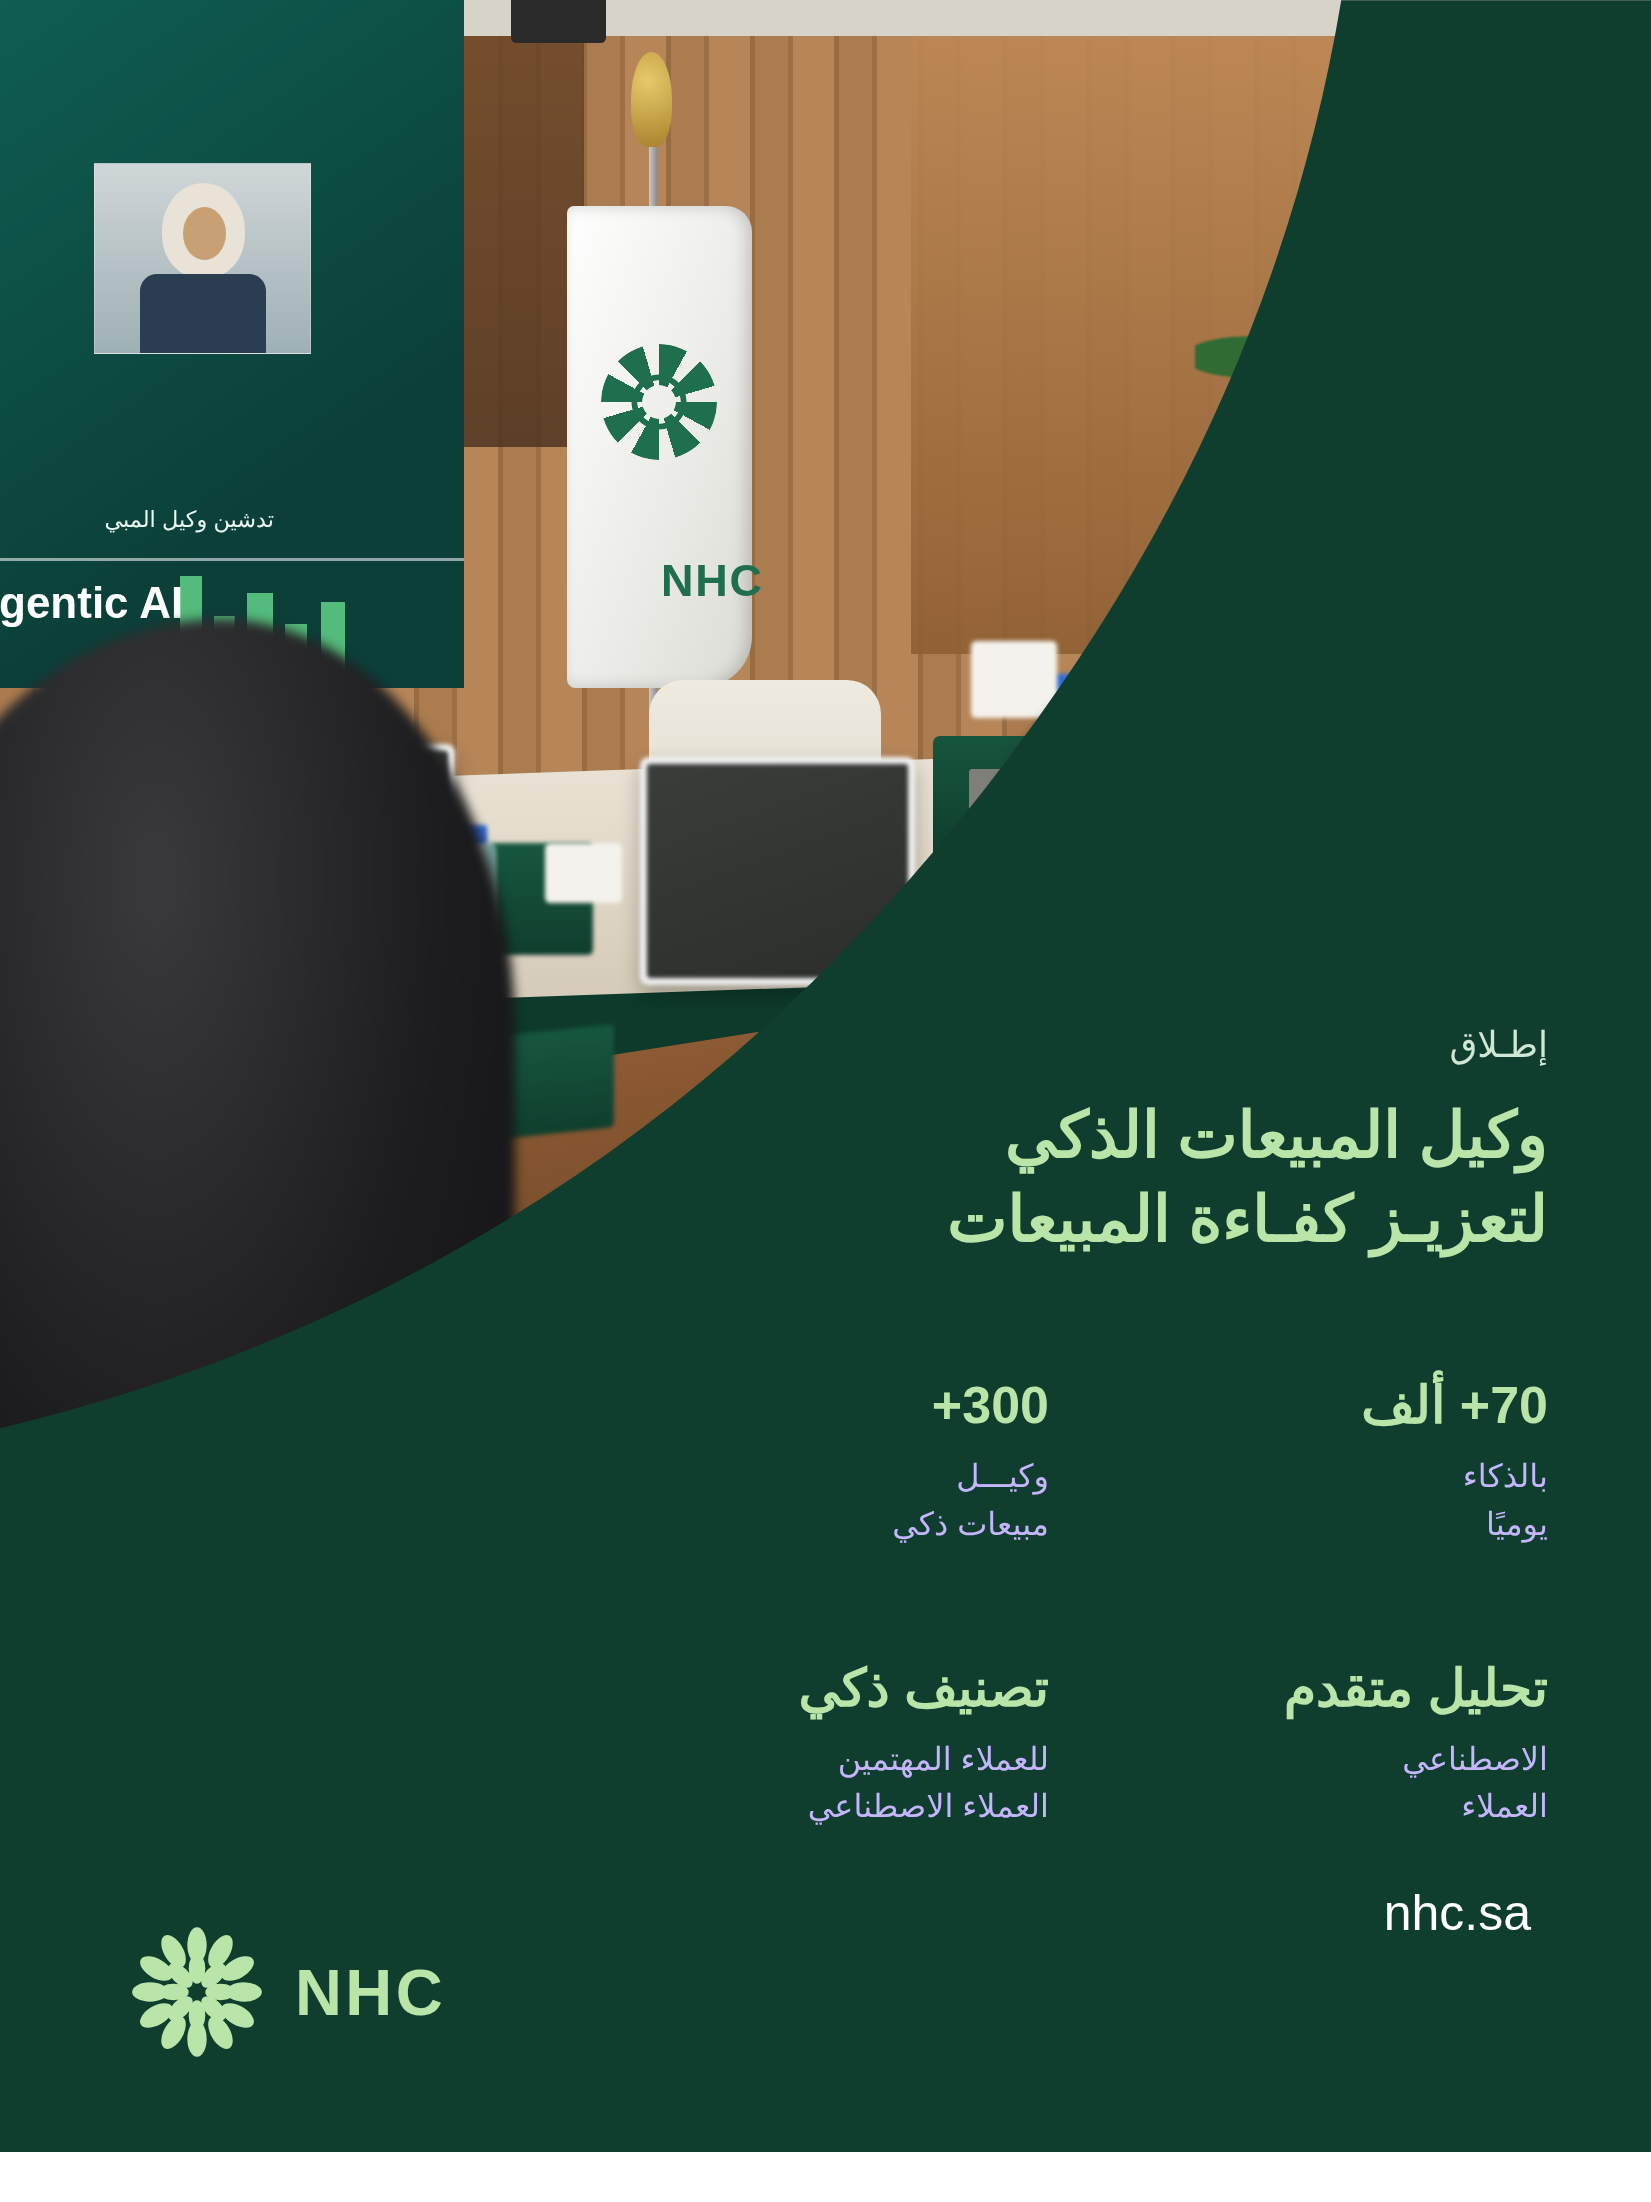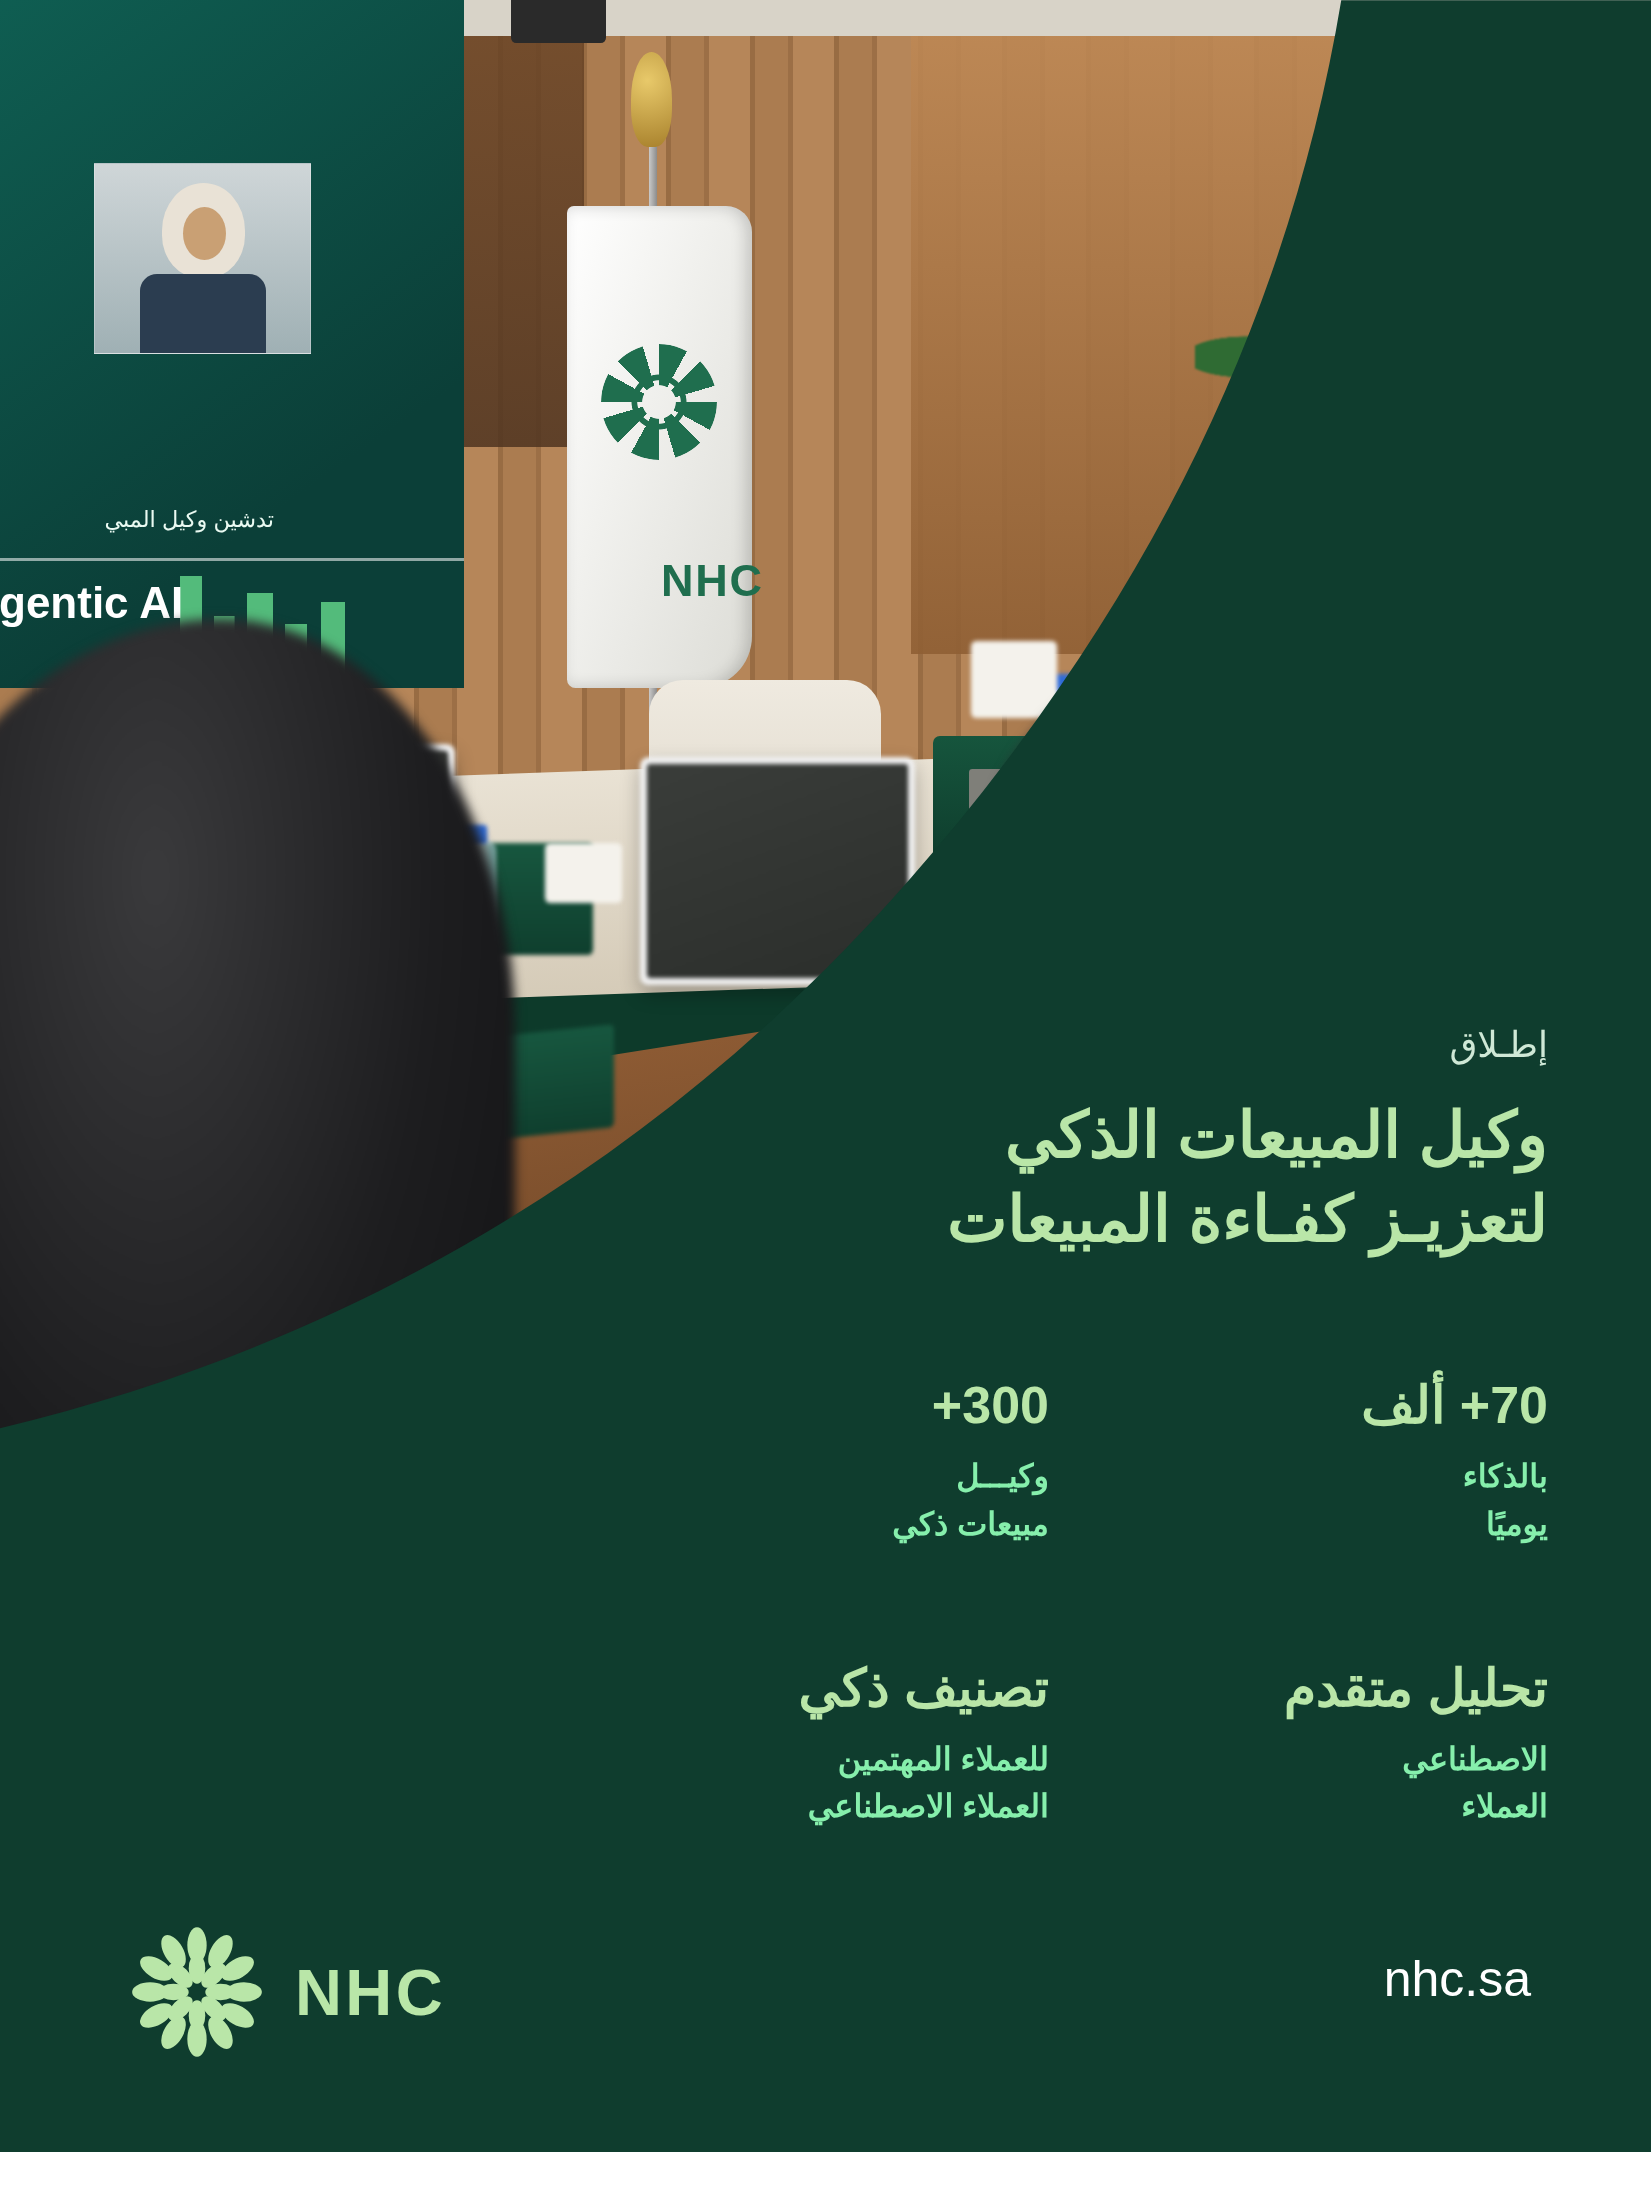--- a/index.html
+++ b/index.html
@@ -349,24 +349,23 @@
   }
   .stat { text-align: right; }
   .stat-value {
     color: #b9e6a8;
     font-size: 52px;
     font-weight: bold;
     line-height: 1.1;
     margin-bottom: 19px;
   }
   .stat-desc {
-    color: #86efac;
+    color: #c4b5fd;
     font-size: 32px;
     line-height: 1.48;
-    font-weight: bold;
   }
   .stat-desc span { display: block; }
 
   .footer-logo {
     position: absolute;
     left: 129px;
     top: 1923px;
     display: flex;
     align-items: center;
     gap: 29px;
@@ -378,21 +377,21 @@
   }
   .wordmark {
     color: #b9e6a8;
     font-size: 65px;
     font-weight: bold;
     letter-spacing: 3.4px;
   }
   .website {
     position: absolute;
     right: 120px;
-    top: 1950px;
+    top: 1884px;
     color: #ffffff;
     font-size: 50px;
     direction: ltr;
   }
 </style>
 </head>
 <body>
 
 <div class="poster">
 

